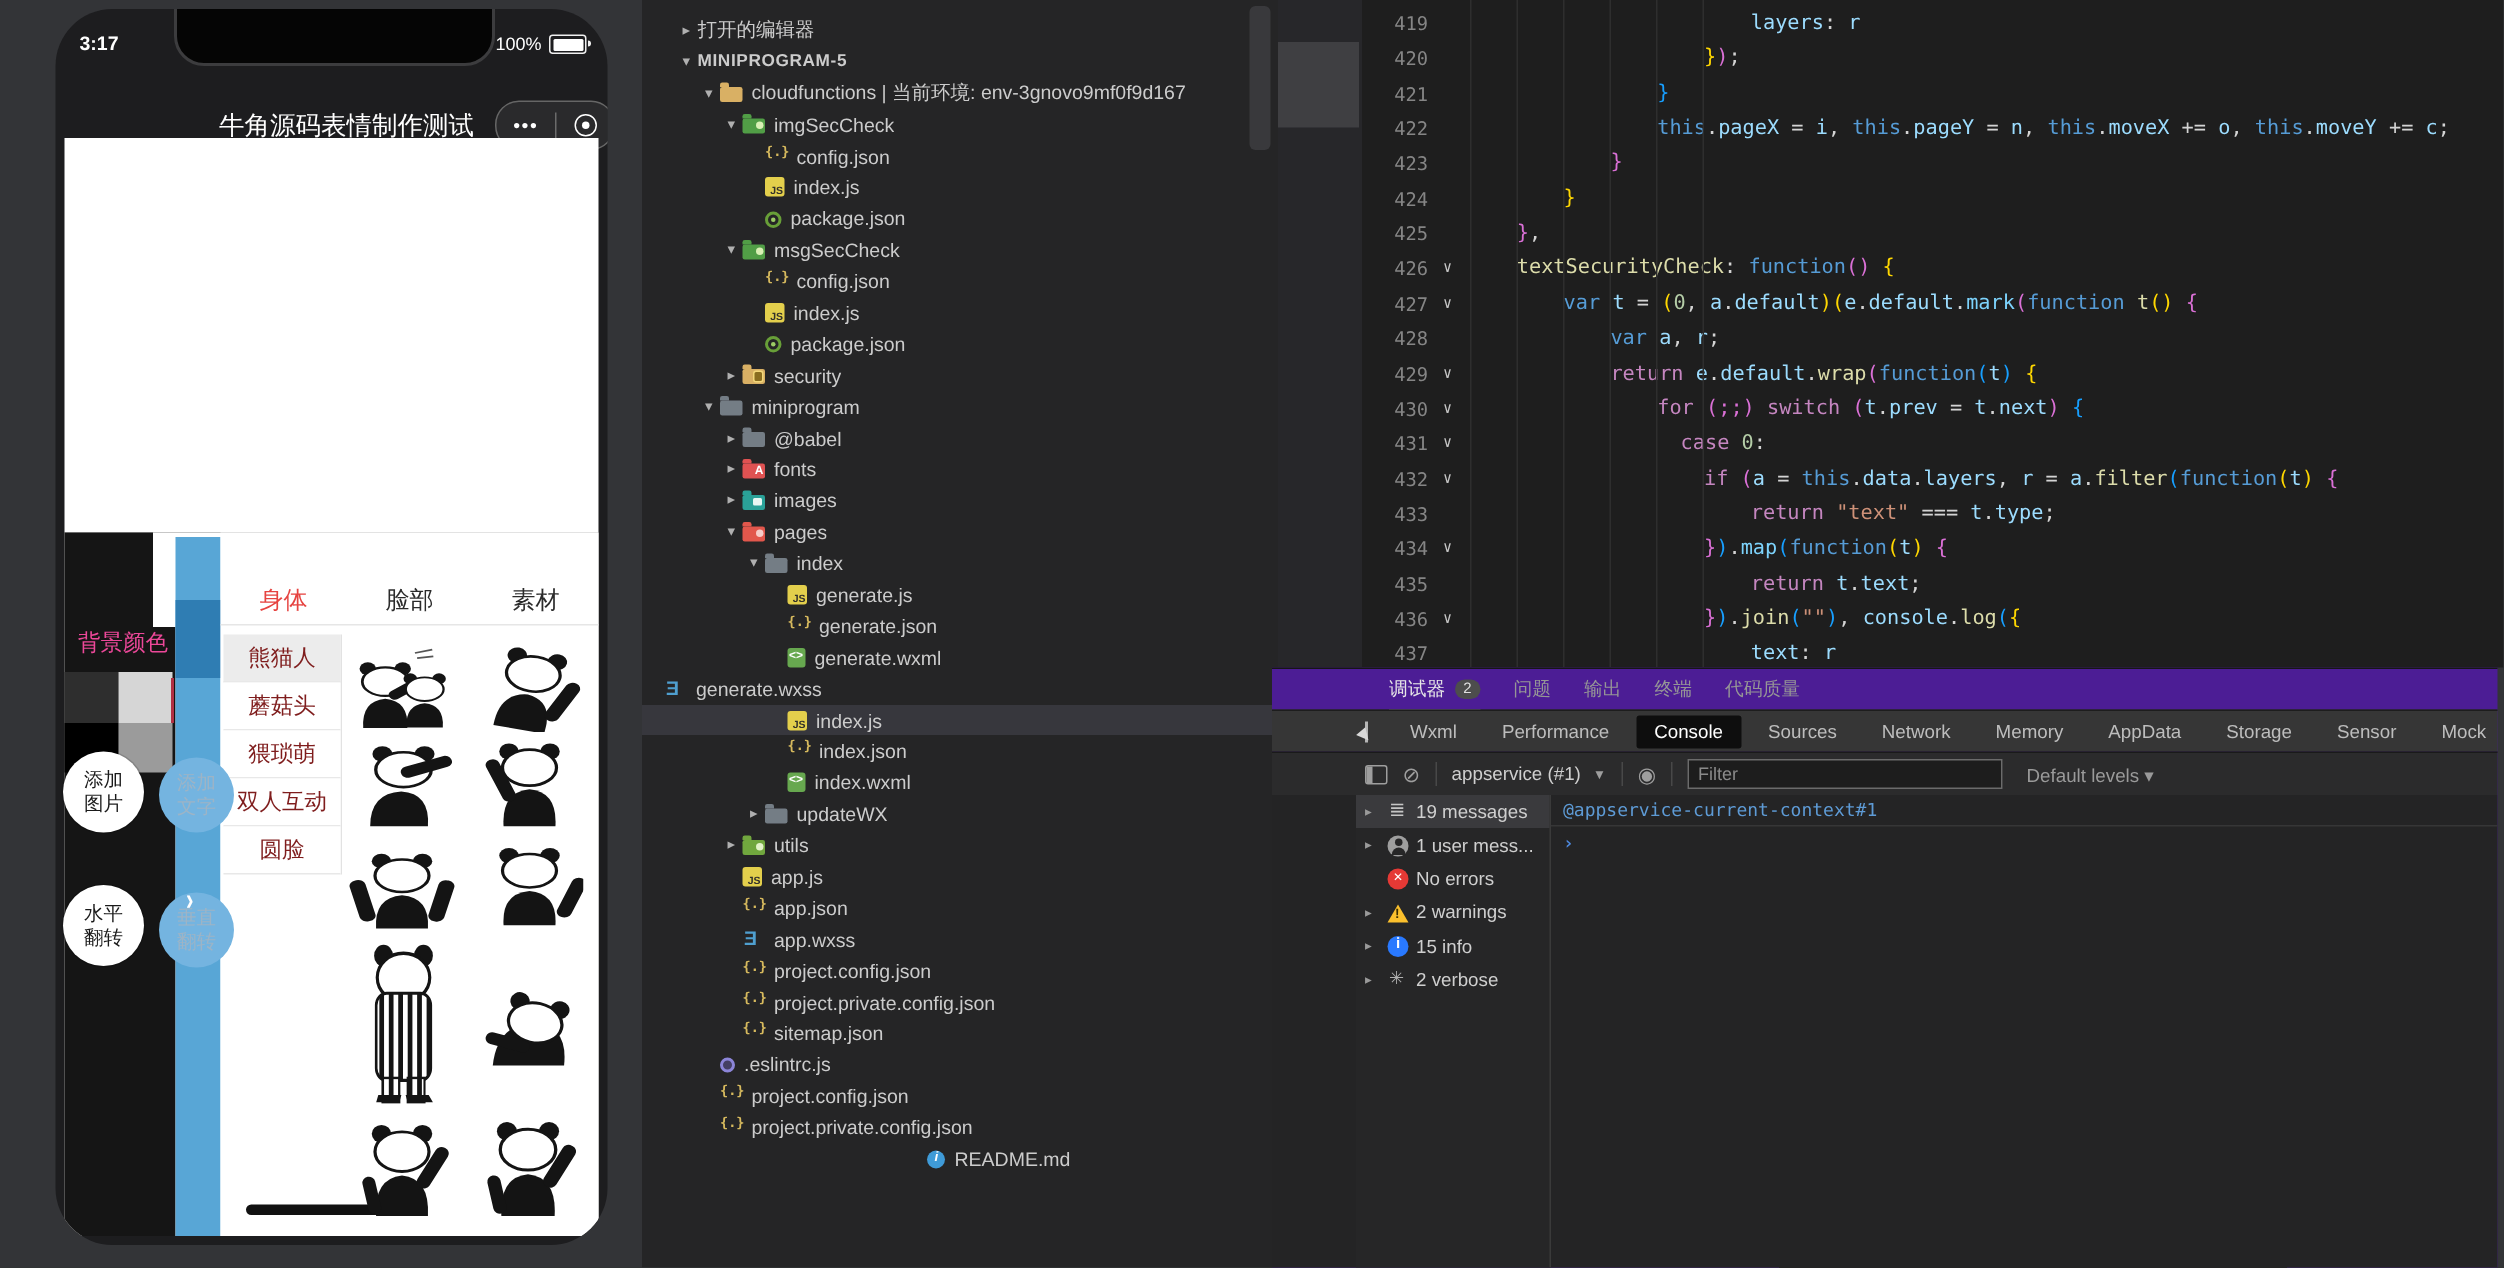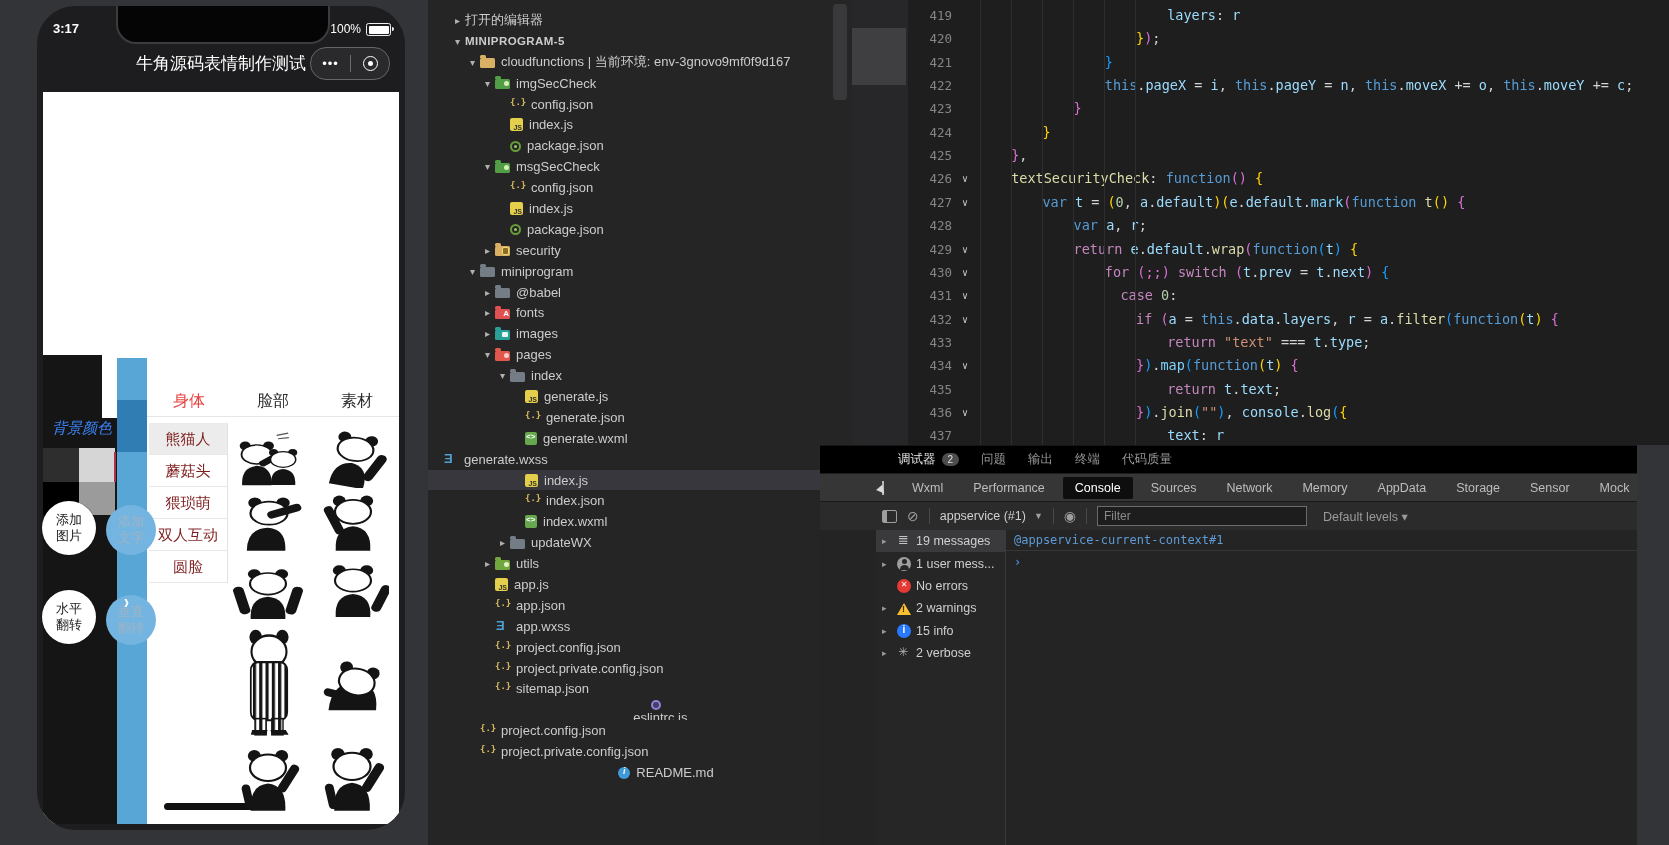--- a/index.html
+++ b/index.html
@@ -10,33 +10,33 @@
   
   #simulator{left:0;top:0;width:428px;height:845px;background:#333437;}
   #phone{left:25px;top:6px;width:368px;height:824px;background:#1d1d1f;border-radius:38px;overflow:hidden;margin-left:12px;}
   #statusbar{left:0;top:0;width:100%;height:44px;}
   #time{left:16px;top:15px;color:#fff;font-size:13px;font-weight:bold;}
   #notch{left:79px;top:-4px;width:210px;height:38px;background:#050505;border:2px solid #3c3c3e;border-radius:0 0 20px 20px;}
   #battpct{right:44px;top:16px;color:#fff;font-size:12px;}
   .batt{right:14px;top:17px;width:23px;height:11px;border:1px solid #f0f0f0;border-radius:2.5px;}
   .batt::before{content:"";position:absolute;inset:1.5px;background:#fff;border-radius:1px;}
   .batt::after{content:"";position:absolute;right:-4px;top:3px;width:2px;height:4px;background:#f0f0f0;border-radius:0 2px 2px 0;}
-  #navbar{left:0;top:36px;width:100%;height:42px;}
+  #navbar{left:0;top:56px;width:100%;height:42px;padding-left:20px;}
   #navtitle{left:0;top:10px;width:100%;text-align:center;color:#fff;font-size:17px;}
   #capsule{right:15px;top:5px;width:78px;height:31px;border:1px solid #666;border-radius:16px;background:rgba(255,255,255,.06);display:flex;align-items:center;}
   #capsule .dots{width:39px;text-align:center;color:#fff;font-size:13px;letter-spacing:1px;line-height:31px;}
   #capsule .sep{width:1px;height:17px;background:#6b6b6b;}
   #capsule .rec{width:38px;display:flex;justify-content:center;}
   #capsule .rec i{display:block;width:13px;height:13px;border:1.5px solid #fff;border-radius:50%;position:relative;}
   #capsule .rec i::before{content:"";position:absolute;left:50%;top:50%;width:5px;height:5px;margin:-2.5px;border-radius:50%;background:#fff;}
   #canvas{left:6px;top:86px;width:356px;height:263px;background:#ffffff;}
   #sheet{left:6px;top:349px;width:356px;height:469px;background:#ffffff;}
   .darkA{left:0;top:0;width:59px;height:100%;background:#151515;}
   .darkB{left:59px;top:63px;width:15px;height:406px;background:#151515;}
-  #bglabel{left:9px;top:64px;color:#3b82f6;font-size:15px;font-style:italic;}
+  #bglabel{left:9px;top:64px;color:#ec4899;font-size:15px;}
   #swatches{left:0;top:93px;width:72px;height:67px;display:grid;grid-template-columns:36px 36px;grid-template-rows:34px 33px;}
   #redline{left:71px;top:97px;width:2px;height:30px;background:#b03044;}
   #bluebar{left:74px;top:3px;width:30px;height:466px;background:#58a6d6;}
   #bluebar .seg{position:absolute;left:0;top:42px;width:100%;height:52px;background:#2f7db3;}
   .chev{left:81px;top:237px;color:#fff;font-size:15px;font-weight:bold;transform:scaleY(1.4);}
   .cbtn{border-radius:50%;display:flex;flex-direction:column;align-items:center;justify-content:center;
         font-size:13px;line-height:16px;text-align:center;}
   .cbtn.white{width:54px;height:54px;background:#fff;color:#1a1a1a;box-shadow:0 0 0 1px rgba(0,0,0,.15);}
   .cbtn.blue{width:50px;height:50px;background:#74b4e0;color:#9db4c6;}
   #panel{left:104px;top:0;width:252px;height:469px;background:#fff;}
@@ -88,21 +88,21 @@
   .guide{top:0;width:1px;height:100%;background:#2e2e2e;}
   .cline{position:absolute;left:0;width:100%;height:23.35px;font-family:"DejaVu Sans Mono","Liberation Mono",monospace;font-size:13.5px;line-height:23.35px;white-space:pre;}
   .cline .ln{position:absolute;left:58px;width:42px;text-align:right;color:#858585;font-size:12.5px;}
   .cline .fold{position:absolute;left:104px;width:18px;text-align:center;color:#c5c5c5;font-size:10px;}
   .cline .code{position:absolute;top:0;}
   .kw{color:#569cd6;} .ct{color:#c586c0;} .fn{color:#dcdcaa;} .rd{color:#7dd3fc;}
   .id{color:#9cdcfe;} .pu{color:#d4d4d4;} .st{color:#ce9178;} .nu{color:#b5cea8;}
   .bg1{color:#ffd700;} .bp1{color:#da70d6;} .bb1{color:#179fff;}
 
   
-  #debugger{left:820px;top:445px;width:817px;height:400px;background:#000000;border-top:1px solid #161616;}
+  #debugger{left:848px;top:445px;width:817px;height:400px;background:#4c1d95;border-top:1px solid #161616;}
   #ptabs{left:0;top:0;width:100%;height:27px;display:flex;align-items:center;padding-left:78px;gap:22px;box-sizing:border-box;}
   .ptab{font-size:12.5px;color:#969696;display:flex;align-items:center;gap:6px;height:100%;}
   .ptab.active{color:#e7e7e7;border-bottom:1.5px solid #d7d7d7;}
   .pbadge{background:#4d4d4d;color:#e0e0e0;font-size:10px;border-radius:8px;padding:1px 6px;}
   #dtabs{left:0;top:27px;width:100%;height:28px;background:#363636;display:flex;align-items:center;padding-left:62px;gap:0;box-sizing:border-box;border-top:1px solid #1d1d1d;}
   .itool{width:12px;height:12px;border:1.5px solid #b6b6b6;position:relative;margin-right:16px;}
   .itool::after{content:"";position:absolute;right:-4px;bottom:-4px;width:0;height:0;border:4px solid transparent;border-top:8px solid #d9d9d9;transform:rotate(-40deg);}
   .dtab{font-size:12.5px;color:#bdbdbd;padding:4px 12px;border-radius:2px;}
   .dtab.active{background:#0e0e0e;color:#ffffff;}
   #toolbar{left:0;top:55px;width:100%;height:29px;background:#2b2b2c;border-top:1px solid #1a1a1a;display:flex;align-items:center;padding-left:62px;gap:10px;box-sizing:border-box;}
@@ -521,21 +521,21 @@
       <div class="trow" style="padding-left: 52px;">
         <span class="tw"></span>
         <span class="ic json"></span>
         <span class="lbl">project.private.config.json</span>
       </div>
       <div class="trow" style="padding-left: 52px;">
         <span class="tw"></span>
         <span class="ic json"></span>
         <span class="lbl">sitemap.json</span>
       </div>
-      <div class="trow" style="padding-left: 37px; flex-direction: column;">
+      <div class="trow" style="padding-left: 37px;">
         <span class="tw"></span>
         <span class="ic eslint"></span>
         <span class="lbl">.eslintrc.js</span>
       </div>
       <div class="trow" style="padding-left: 37px;">
         <span class="tw"></span>
         <span class="ic json"></span>
         <span class="lbl">project.config.json</span>
       </div>
       <div class="trow" style="padding-left: 37px;">

